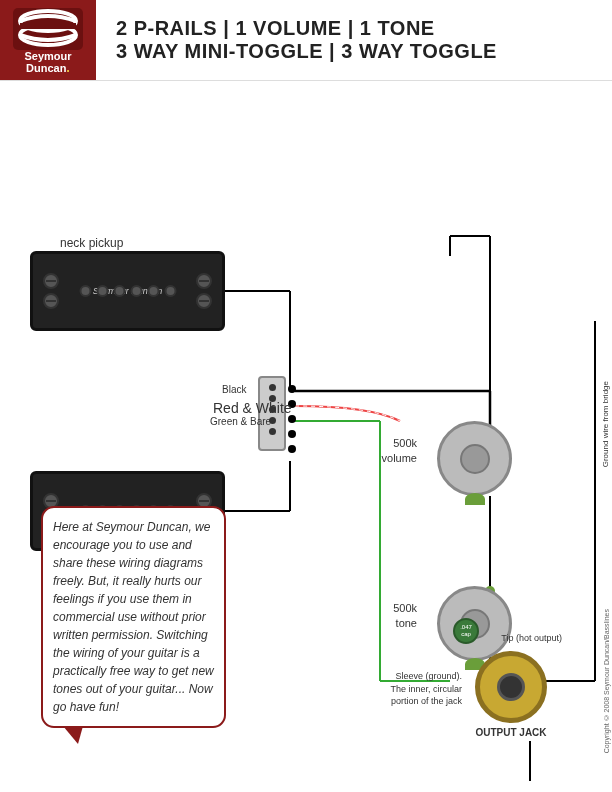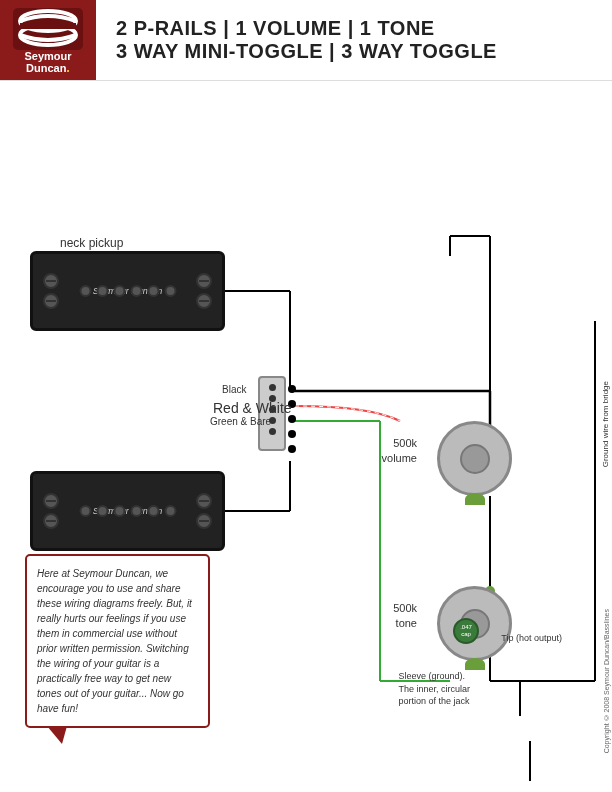--- a/index.html
+++ b/index.html
@@ -169,28 +169,28 @@
       top: 0;
       left: 0;
       width: 612px;
       height: 792px;
       pointer-events: none;
     }
 
     
     .info-box {
       position: absolute;
-      left: 25px;
+      left: 41px;
       bottom: 65px;
       width: 185px;
       background: #fff;
       border: 2px solid #8b1a1a;
-      border-radius: 5px;
+      border-radius: 13px;
       padding: 10px;
-      font-size: 10px;
+      font-size: 12px;
       color: #333;
       font-style: italic;
       line-height: 1.5;
     }
 
     .info-box::after {
       content: '';
       position: absolute;
       bottom: -18px;
       left: 20px;
@@ -373,24 +373,30 @@
   </div>
   <div style="position:absolute; right:195px; top:520px; font-size:11px; color:#333; text-align:right; line-height:1.4;">
     <span>500k<br>tone</span>
   </div>
 
   <div style="position:absolute; right:133px; top:537px; width:26px; height:26px; border-radius:50%; background:#3a7a3a; border:2px solid #2a5a2a; display:flex; align-items:center; justify-content:center;">
     <span style="font-size:6px; color:#fff; text-align:center; line-height:1.1;">.047
 cap</span>
   </div>
 
+  <div style="position:absolute; right:65px; bottom:55px;">
+    <div style="width:72px; height:72px; border-radius:50%; background:#c8a832; border:5px solid #8b7020; position:relative; display:flex; align-items:center; justify-content:center;">
+      <div style="width:28px; height:28px; border-radius:50%; background:#333; border:3px solid #555;"></div>
+    </div>
+    <div style="text-align:center; font-size:10px; font-weight:bold; color:#333; margin-top:4px;">OUTPUT JACK</div>
+  </div>
 
   <div style="position:absolute; right:50px; bottom:150px; font-size:9px; color:#333;">Tip (hot output)</div>
 
-  <div style="position:absolute; right:142px; bottom:85px; font-size:9px; color:#333; max-width:95px; text-align:left; line-height:1.4;">
+  <div style="position:absolute; right:150px; bottom:85px; font-size:9px; color:#333; max-width:95px; text-align:right; line-height:1.4;">
     <span>Sleeve (ground).<br>The inner, circular<br>portion of the jack</span>
   </div>
 
   <div style="position:absolute; right:2px; top:300px; font-size:8px; color:#333; writing-mode:vertical-rl; transform:rotate(180deg); white-space:nowrap;">Ground wire from bridge</div>
 
   <div style="position:absolute; right:2px; bottom:40px; font-size:7px; color:#666; writing-mode:vertical-rl; transform:rotate(180deg); white-space:nowrap;">Copyright © 2008 Seymour Duncan/Basslines</div>
 
   <div class="info-box">
     <span>Here at Seymour Duncan, we encourage you to use and share these wiring diagrams freely. But, it really hurts our feelings if you use them in commercial use without prior written permission. Switching the wiring of your guitar is a practically free way to get new tones out of your guitar... Now go have fun!</span>
   </div>

